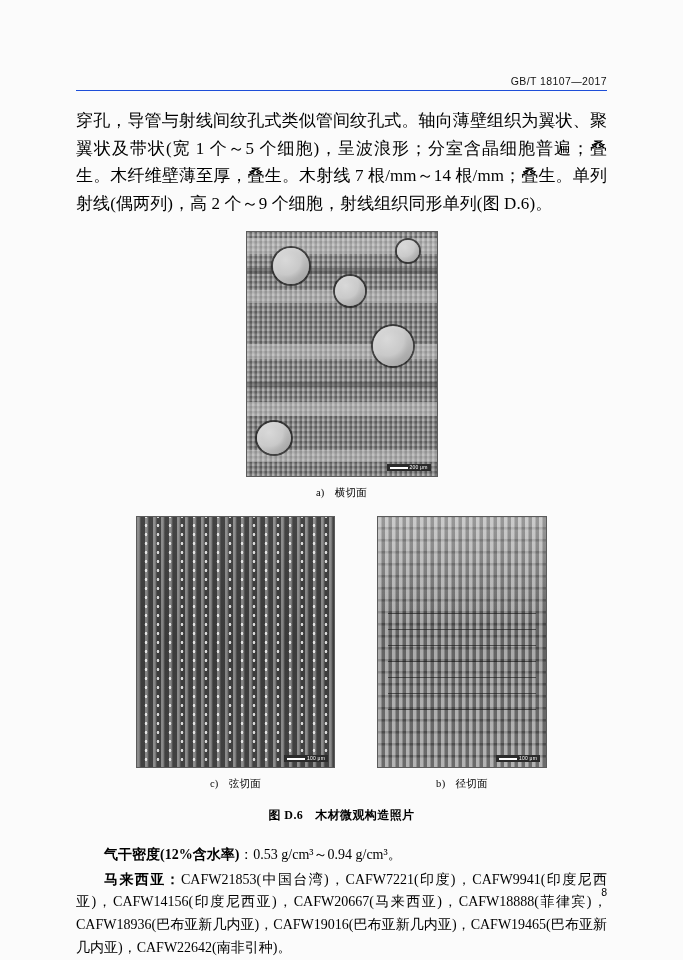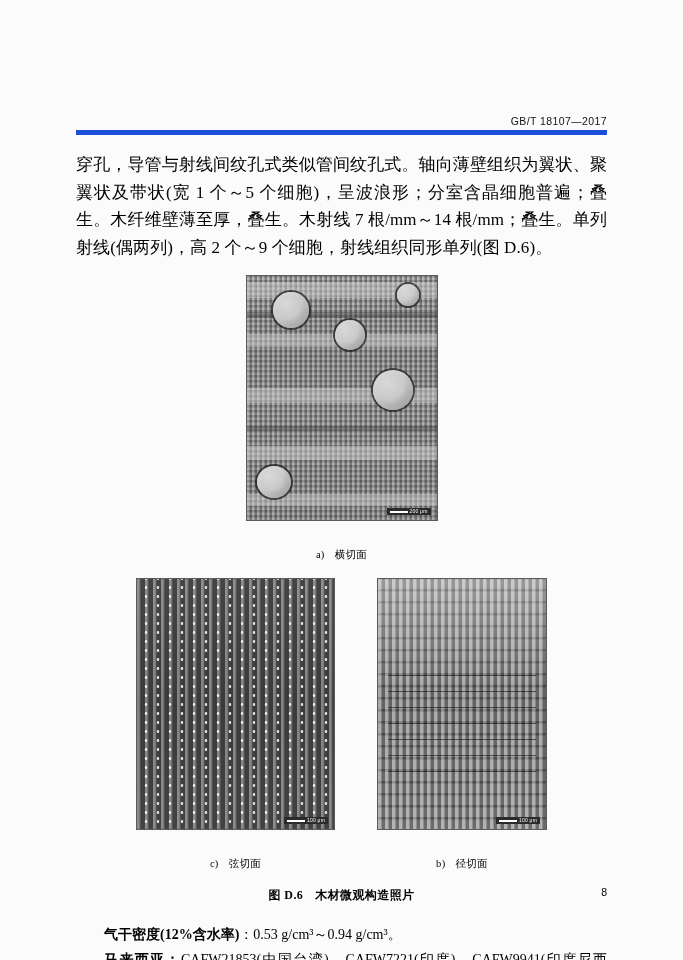--- a/index.html
+++ b/index.html
@@ -24,23 +24,22 @@
   }
   .content {
     position: absolute;
     left: 76px;
     top: 68px;
     width: 531px;
   }
   .header-rule {
     position: relative;
     height: 22px;
-    border-bottom: 5px solid #1d4ed8;
+    border-bottom: 1px solid #1d4ed8;
     margin-bottom: 16px;
-    margin-top: 40px;
   }
   .std-code {
     position: absolute;
     right: 0;
     bottom: 3px;
     font-family: "Liberation Sans", sans-serif;
     font-size: 10.5px;
     letter-spacing: 0.4px;
     color: #111;
   }
@@ -143,21 +142,21 @@
   .rad-line {
     position: absolute;
     left: 6%; right: 6%;
     height: 1px;
     background: rgba(10,10,10,0.55);
   }
 
   .fig-caption {
     font-size: 10.5px;
     text-align: center;
-    margin-top: 23px;
+    margin-top: 5px;
     letter-spacing: 0.3px;
   }
   .fig-caption .lbl { margin-right: 10px; }
 
   .row-bc {
     margin-top: 16px;
     display: flex;
     justify-content: center;
     gap: 42px;
     align-items: flex-start;

